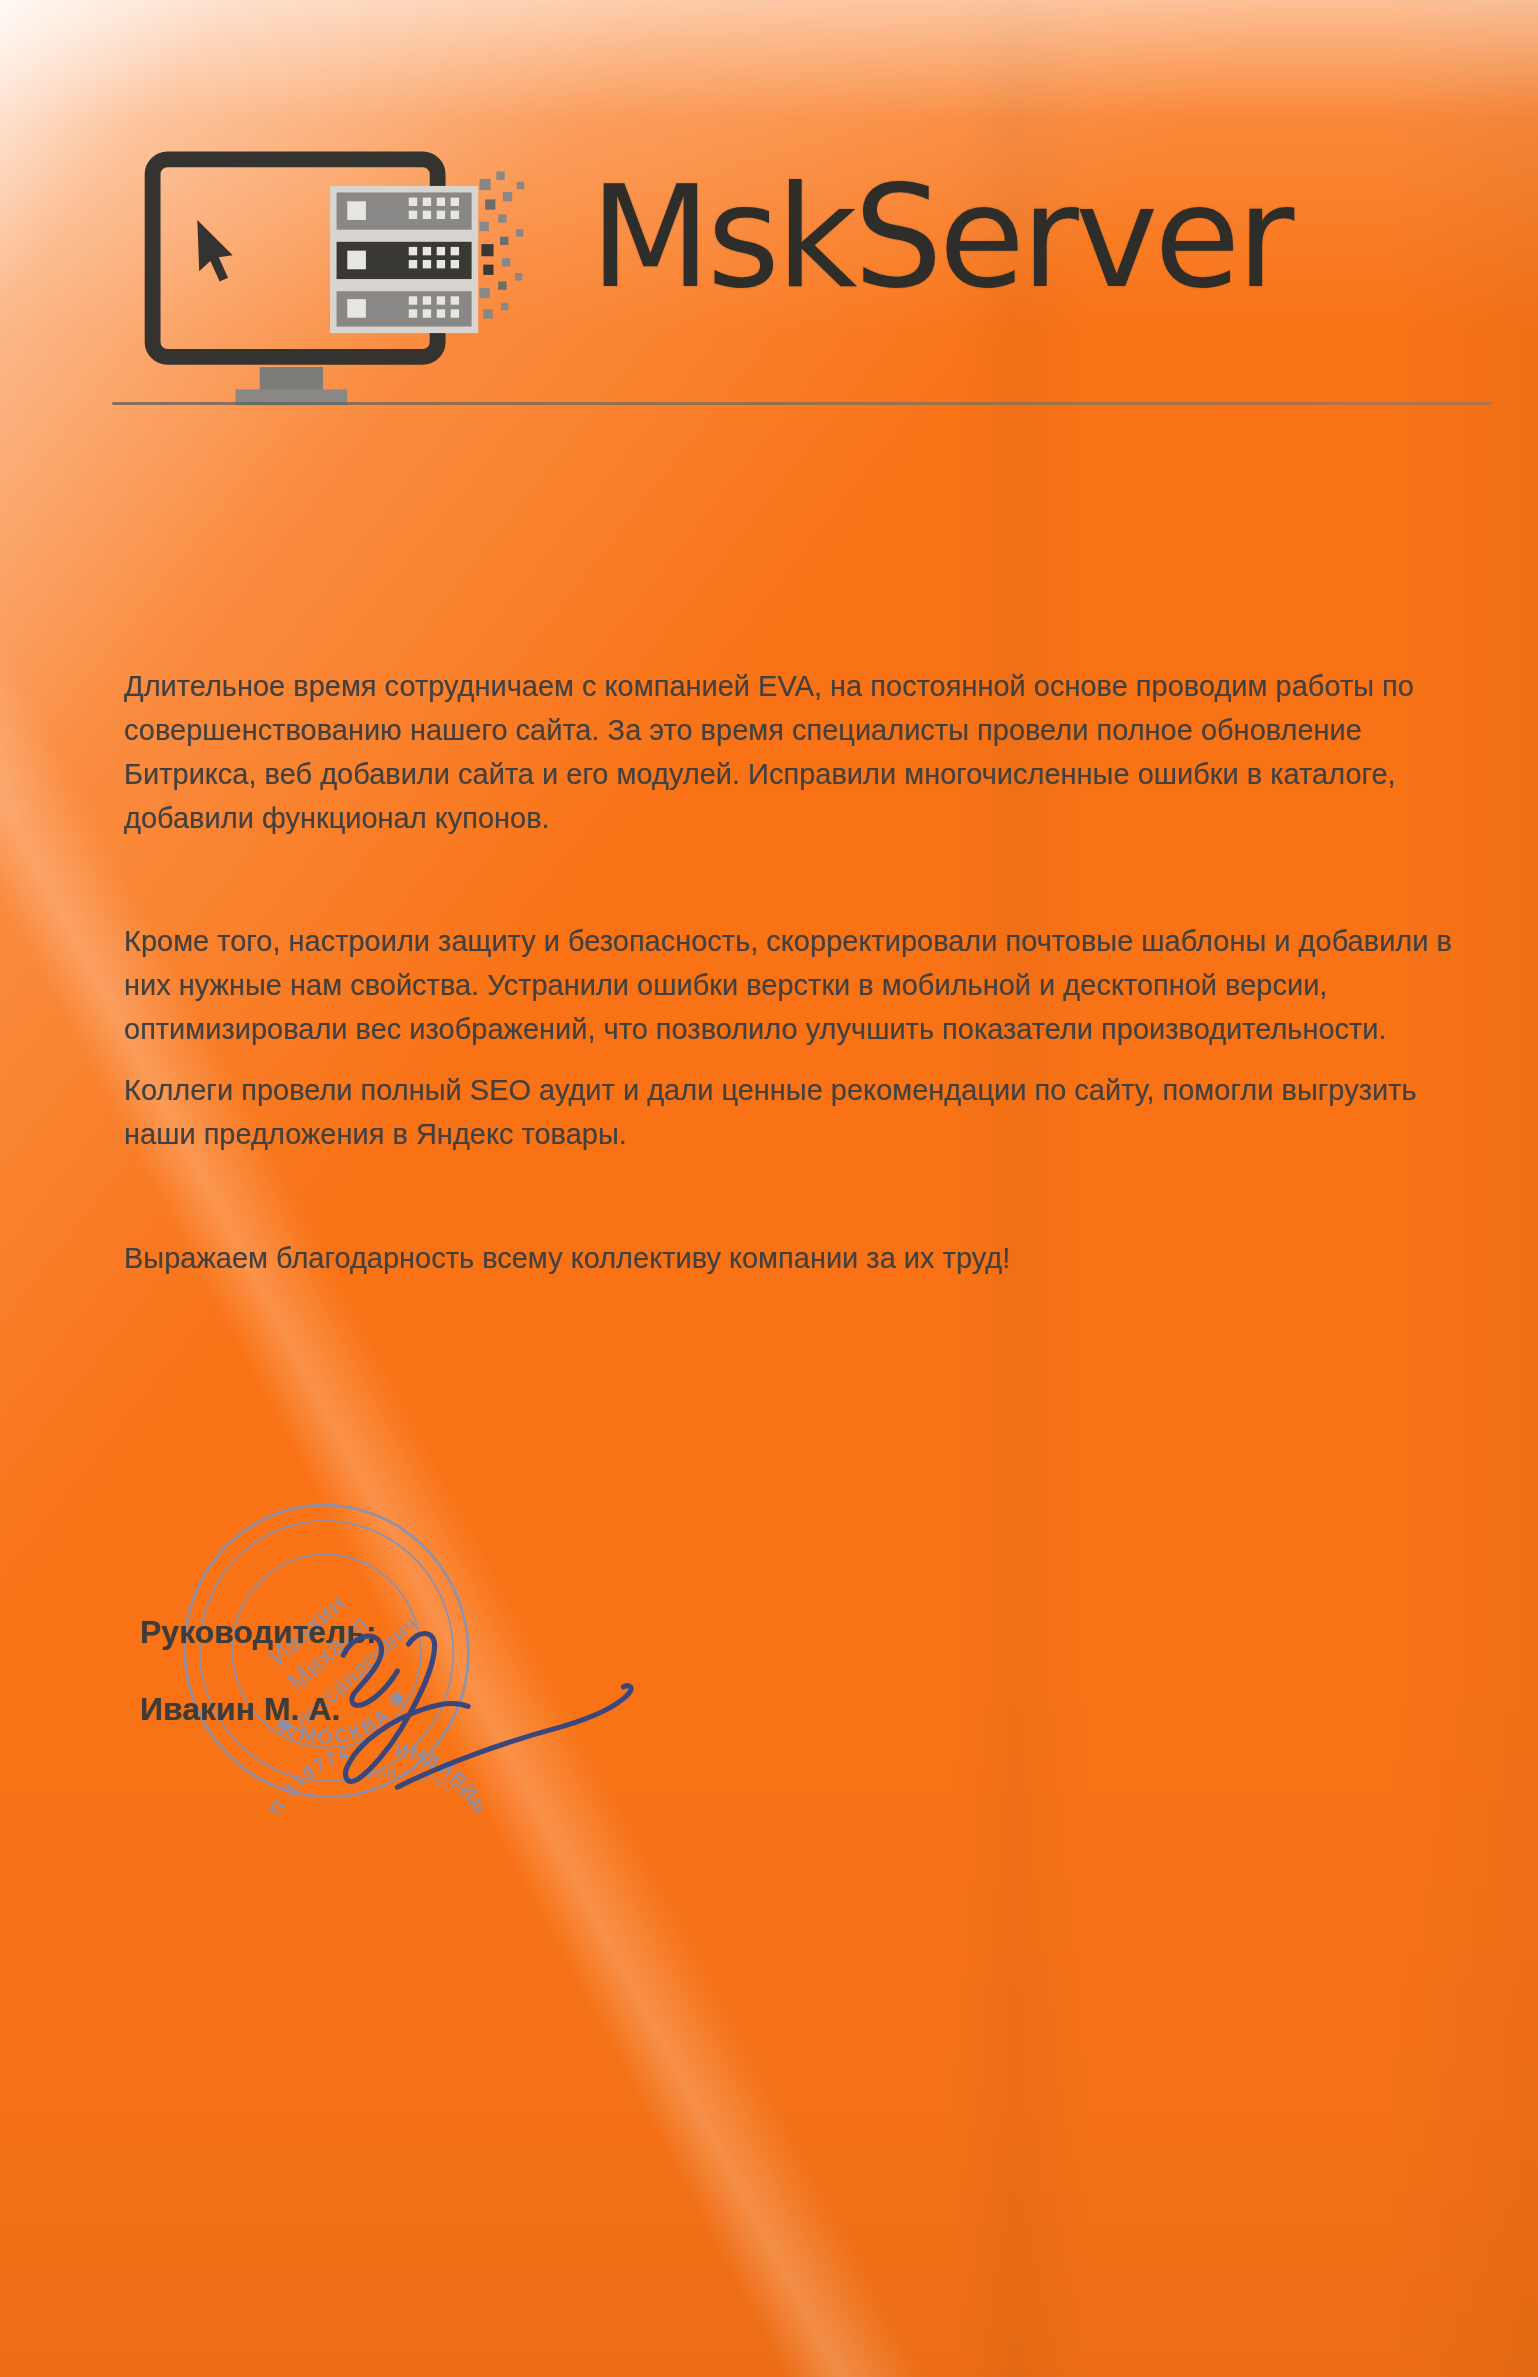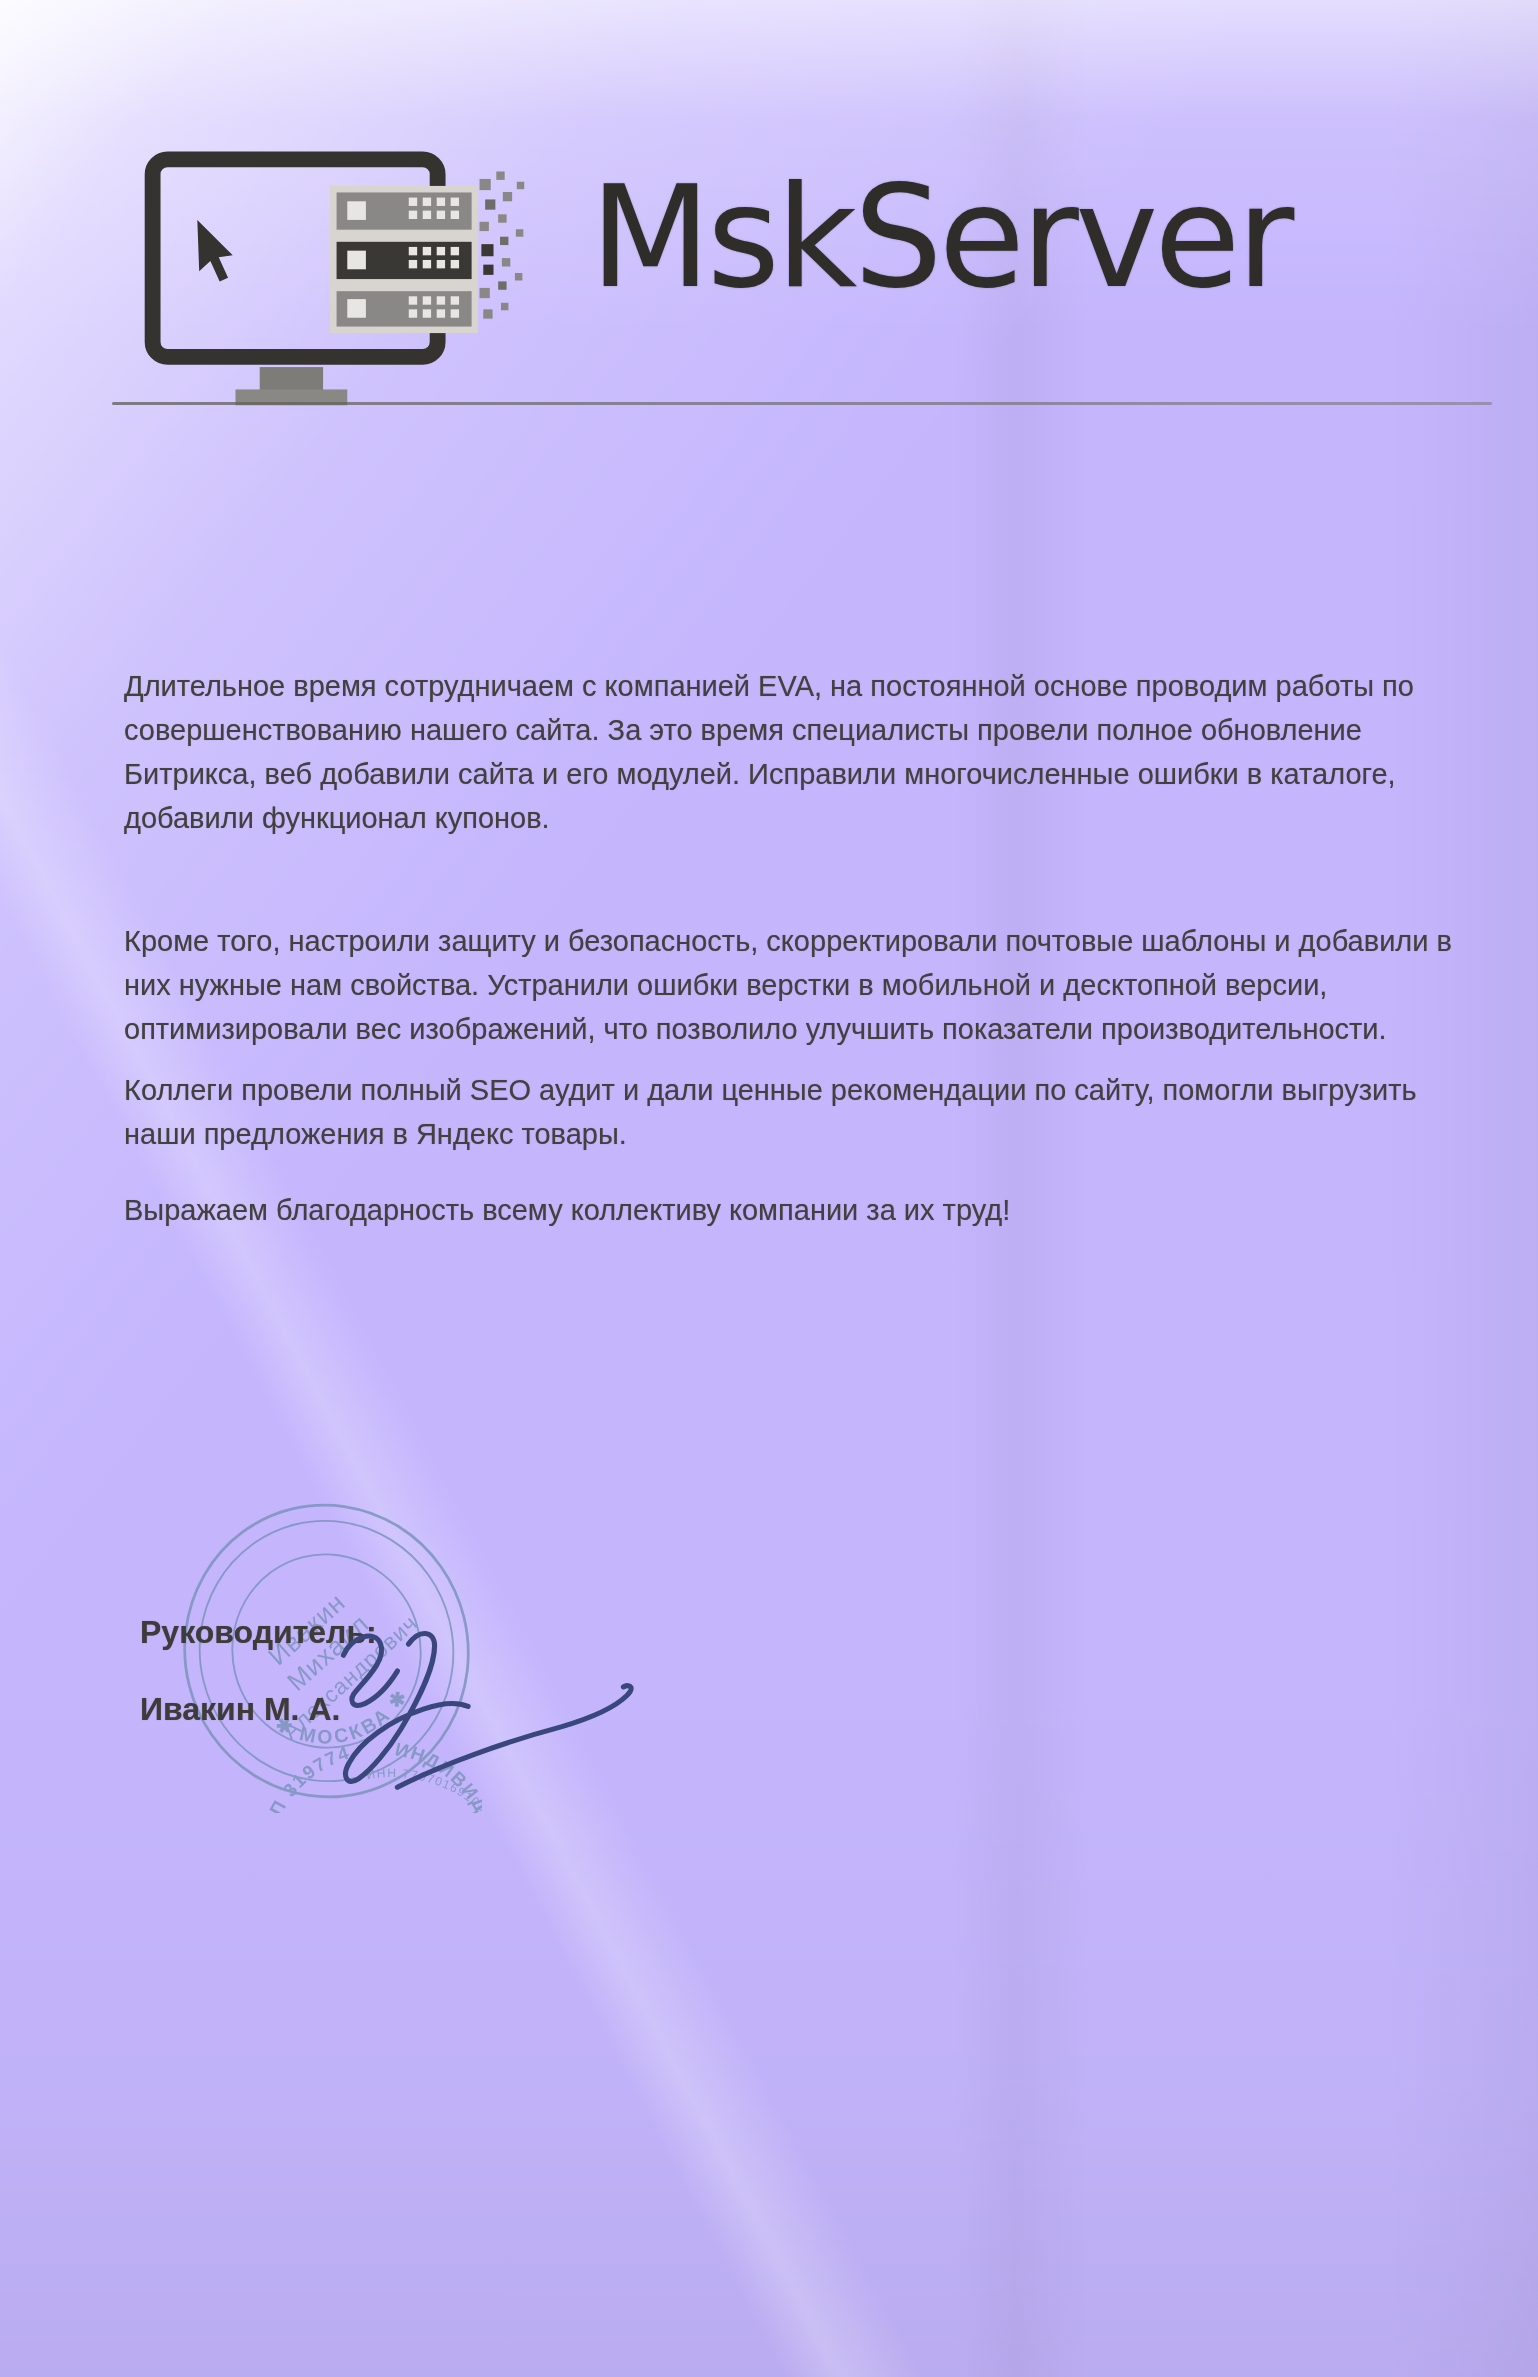--- a/index.html
+++ b/index.html
@@ -1,20 +1,20 @@
 <!DOCTYPE html>
 <html style="font-size:15px"><head>
 <meta charset="utf-8">
 <style>
   html,body{margin:0;padding:0;}
   body{background:#b8b5b0;font-family:"Liberation Sans",sans-serif;}
   .page{
     position:relative;
     width:1538px;height:2377px;
-    background:#c4b5fd;
+    background:#f97316;
     overflow:hidden;
   }
   
   .paper-light{
     position:absolute;inset:0;pointer-events:none;
     background:
       linear-gradient(128deg, rgba(255,255,255,0.9) 0%, rgba(255,255,255,0.5) 7%, rgba(255,255,255,0.18) 20%, rgba(255,255,255,0) 38%),
       linear-gradient(180deg, rgba(255,255,255,0.55) 0%, rgba(255,255,255,0.15) 5%, rgba(255,255,255,0) 14%),
       linear-gradient(90deg, rgba(0,0,0,0) 62%, rgba(0,0,0,0.035) 66%, rgba(0,0,0,0) 71%),
       linear-gradient(62deg, rgba(0,0,0,0) 28%, rgba(255,255,255,0.22) 30%, rgba(0,0,0,0) 33%),
@@ -48,21 +48,21 @@
   
   .doc-body{
     position:absolute;left:124px;top:664px;width:1277px;
     color:#434140;
     font-size:29px;line-height:44px;
     text-shadow:0 0 0.9px rgba(67,65,64,0.45);
   }
   .para .line{white-space:nowrap;}
   .para:nth-child(1){margin-bottom:79px;}
   .para:nth-child(2){margin-bottom:17px;}
-  .para:nth-child(3){margin-bottom:32px;}
+  .para:nth-child(3){margin-bottom:80px;}
   
   .signoff{
     position:absolute;left:140px;top:1616px;z-index:3;
     color:#3e3c3a;font-size:32px;line-height:1;
     text-shadow:0 0 0.9px rgba(62,60,58,0.5);
     font-weight:bold;
   }
   .signoff .role{margin-bottom:45px;}
   
   .stamp{position:absolute;left:171px;top:1489px;width:311px;height:324px;z-index:1;opacity:0.85;}

